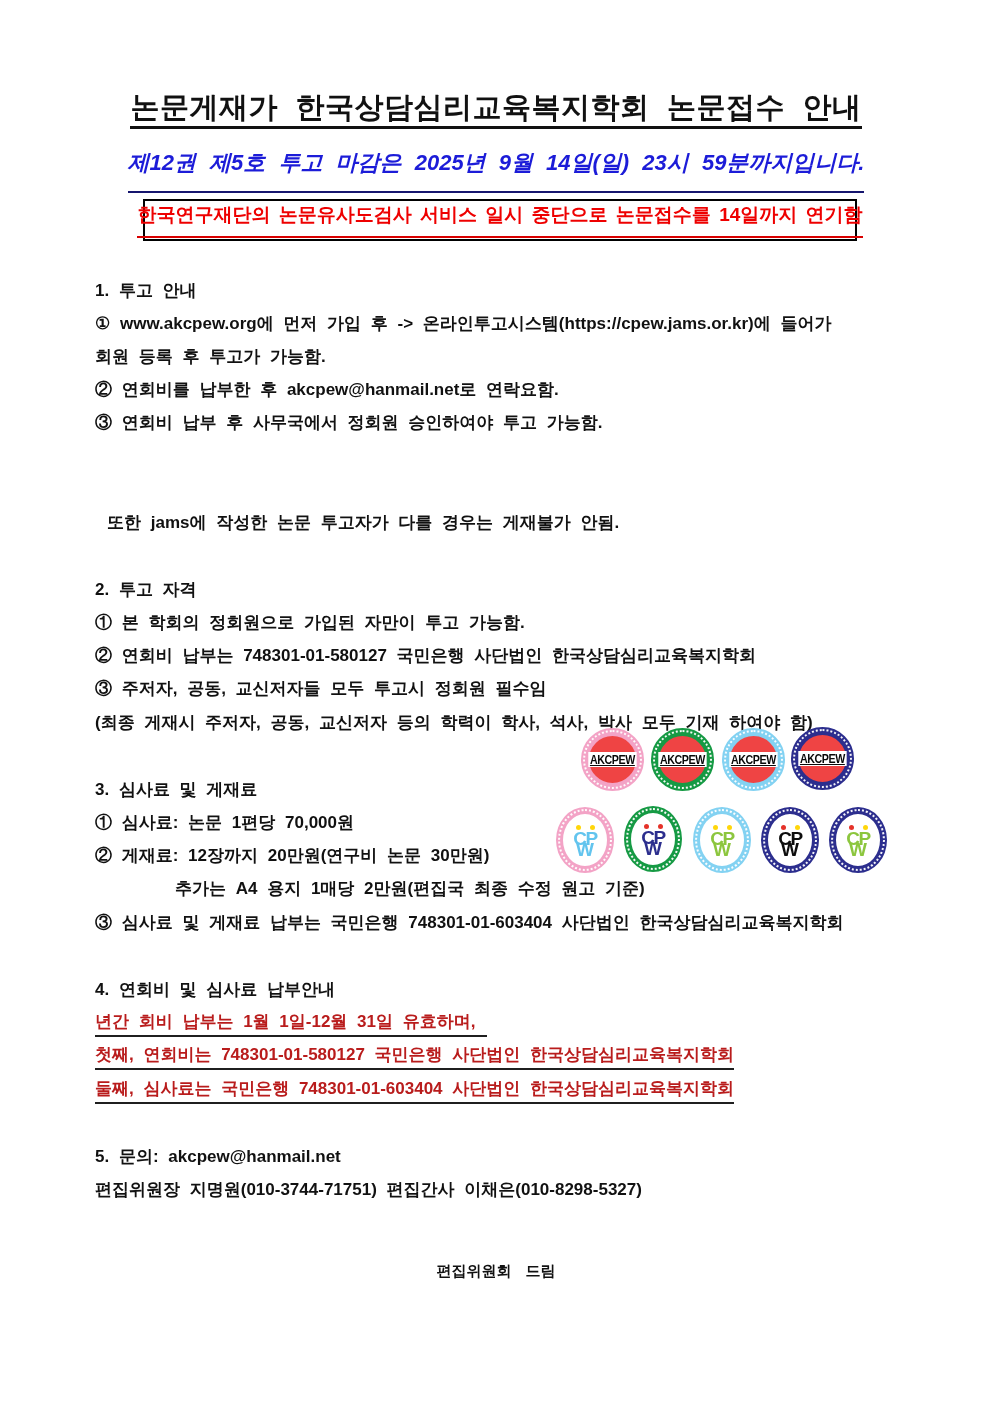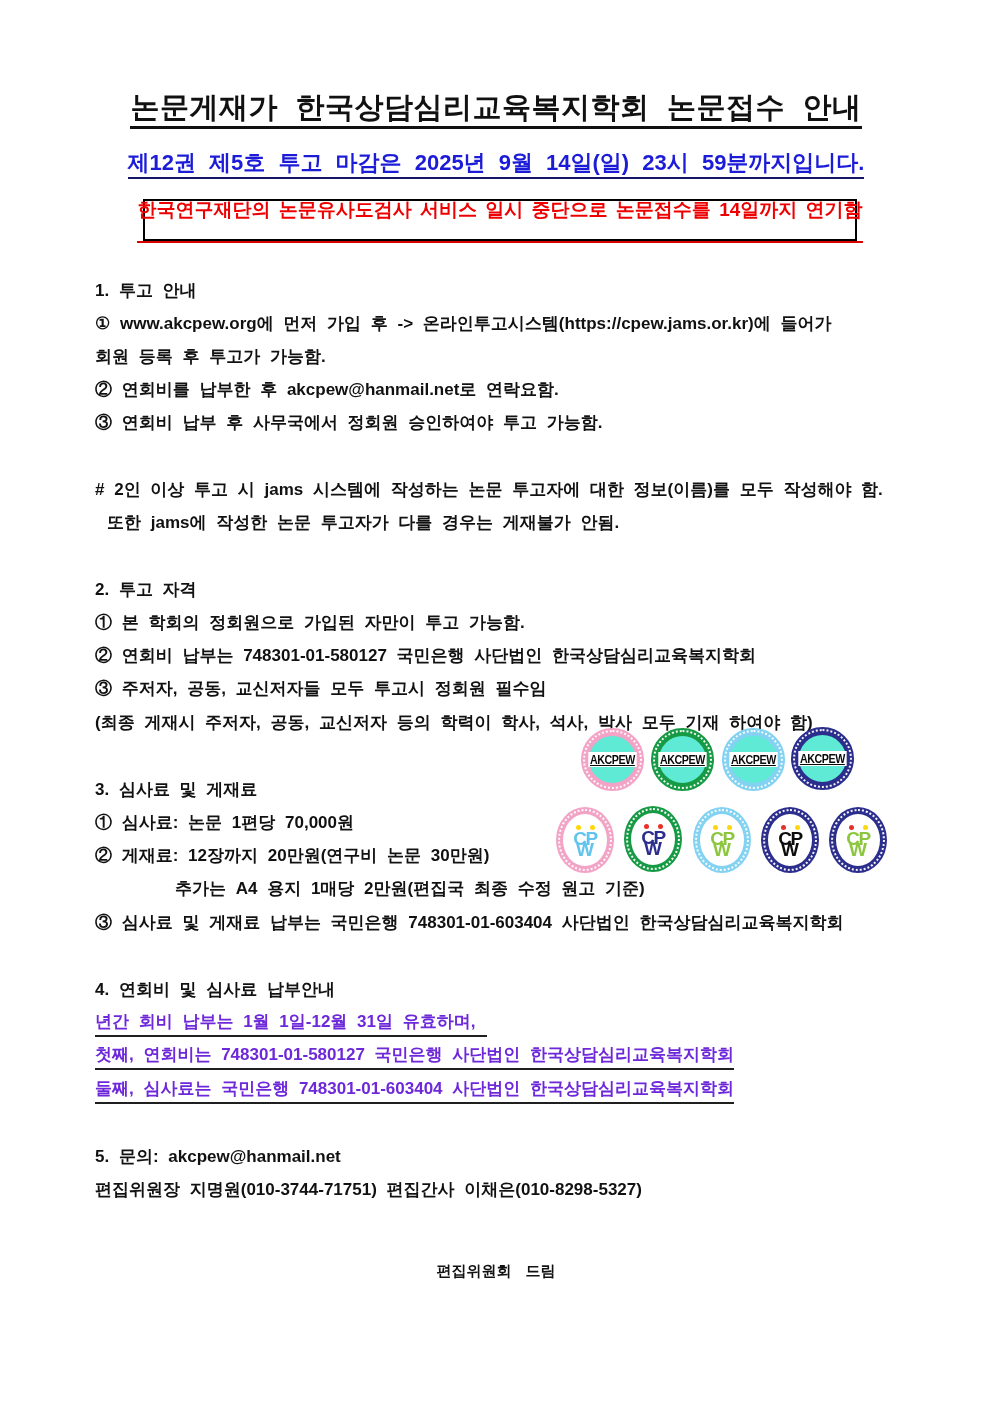--- a/index.html
+++ b/index.html
@@ -14,54 +14,54 @@
   .doc-title {
     position:absolute; top:88px; left:0; width:100%; text-align:center;
     font-size:29px; letter-spacing:0.5px; word-spacing:9px; white-space:nowrap;
   }
   .doc-title .u { border-bottom:3px solid #111; padding-bottom:3px; }
 
   .deadline {
     position:absolute; top:148px; left:0; width:100%; text-align:center;
     font-size:22px; color:#1c1cd8; word-spacing:7px; white-space:nowrap;
   }
-  .deadline .u { border-bottom:2.5px solid #15156e; padding-bottom:2px; }
+  .deadline .u { border-bottom:2.5px solid #15156e; padding-bottom:16px;font-style:italic; }
 
   .notice-box {
     position:absolute; top:199px; left:143px; width:710px; height:38px;
     border:2px solid #000; background:#fff;
     display:flex; align-items:center; justify-content:center;
   }
   .notice-box .u {
     color:#ee0000; font-size:19px; word-spacing:3px; white-space:nowrap;
-    border-bottom:2px solid #d90000; padding-bottom:18px;
+    border-bottom:2px solid #d90000; padding-bottom:8px;
   }
 
   
   .line {
     position:absolute; left:95px; font-size:17px; line-height:22px;
     white-space:nowrap; word-spacing:5px;
   }
   .indent-sm { left:107px; }
   .indent-lg { left:175px; }
   .pink .u {
-    color:#6d28d9; border-bottom:2.5px solid #1f1f1f; padding-bottom:4px;
+    color:#b91c1c; border-bottom:2.5px solid #1f1f1f; padding-bottom:4px;
   }
   .pink .pad { padding-right:12px; }
 
   
   .signature {
     position:absolute; top:1262px; left:0; width:100%; text-align:center;
     font-size:15px; word-spacing:10px;
   }
 
   
   .akc {
     position:absolute; width:47px; height:47px; border-radius:50%;
-    border:8px solid; background:#5eead4;
+    border:8px solid; background:#ef4444;
     display:flex; align-items:center; justify-content:center;
   }
   .akc::after {
     content:""; position:absolute; inset:-6px; border-radius:50%;
     border:2px dotted rgba(255,255,255,0.95); pointer-events:none;
   }
   .akc-label {
     position:relative; z-index:2; font-size:13px; font-weight:800;
     letter-spacing:-0.5px; transform:scaleX(0.82); background:#fff;
     padding:0 2px; text-decoration:underline; color:#0a0a0a; white-space:nowrap;
@@ -110,21 +110,20 @@
 
   <div class="notice-box">
     <span class="u">한국연구재단의 논문유사도검사 서비스 일시 중단으로 논문접수를 14일까지 연기함</span>
   </div>
 
   <div class="line" style="top:280px">1. 투고 안내</div>
   <div class="line" style="top:313px">① www.akcpew.org에 먼저 가입 후 -&gt; 온라인투고시스템(https://cpew.jams.or.kr)에 들어가</div>
   <div class="line" style="top:346px">회원 등록 후 투고가 가능함.</div>
   <div class="line" style="top:379px">② 연회비를 납부한 후 akcpew@hanmail.net로 연락요함.</div>
   <div class="line" style="top:412px">③ 연회비 납부 후 사무국에서 정회원 승인하여야 투고 가능함.</div>
-  <div class="line" style="top:479px"># 2인 이상 투고 시 jams 시스템에 작성하는 논문 투고자에 대한 정보(이름)를 모두 작성해야 함.</div>
   <div class="line indent-sm" style="top:512px">또한 jams에 작성한 논문 투고자가 다를 경우는 게재불가 안됨.</div>
 
   <div class="line" style="top:579px">2. 투고 자격</div>
   <div class="line" style="top:612px">① 본 학회의 정회원으로 가입된 자만이 투고 가능함.</div>
   <div class="line" style="top:645px">② 연회비 납부는 748301-01-580127 국민은행 사단법인 한국상담심리교육복지학회</div>
   <div class="line" style="top:678px">③ 주저자, 공동, 교신저자들 모두 투고시 정회원 필수임</div>
   <div class="line" style="top:712px">(최종 게재시 주저자, 공동, 교신저자 등의 학력이 학사, 석사, 박사 모두 기재 하여야 함)</div>
 
   <div class="line" style="top:779px">3. 심사료 및 게재료</div>
   <div class="line" style="top:812px">① 심사료: 논문 1편당 70,000원</div>

